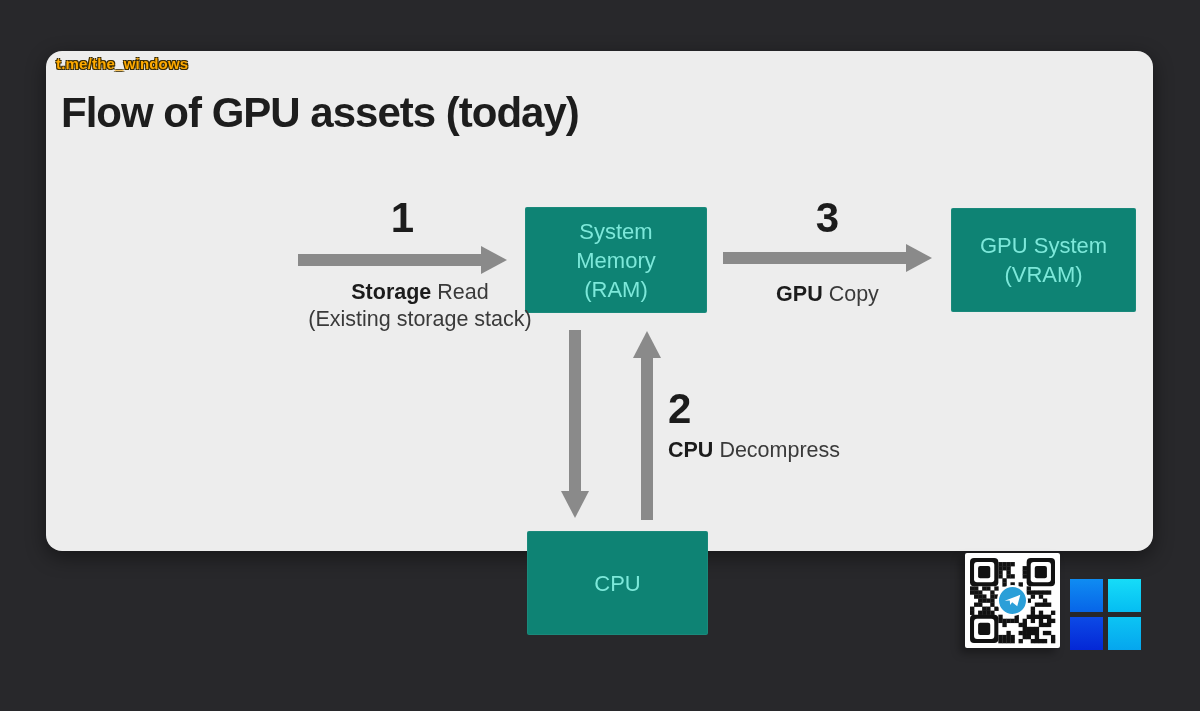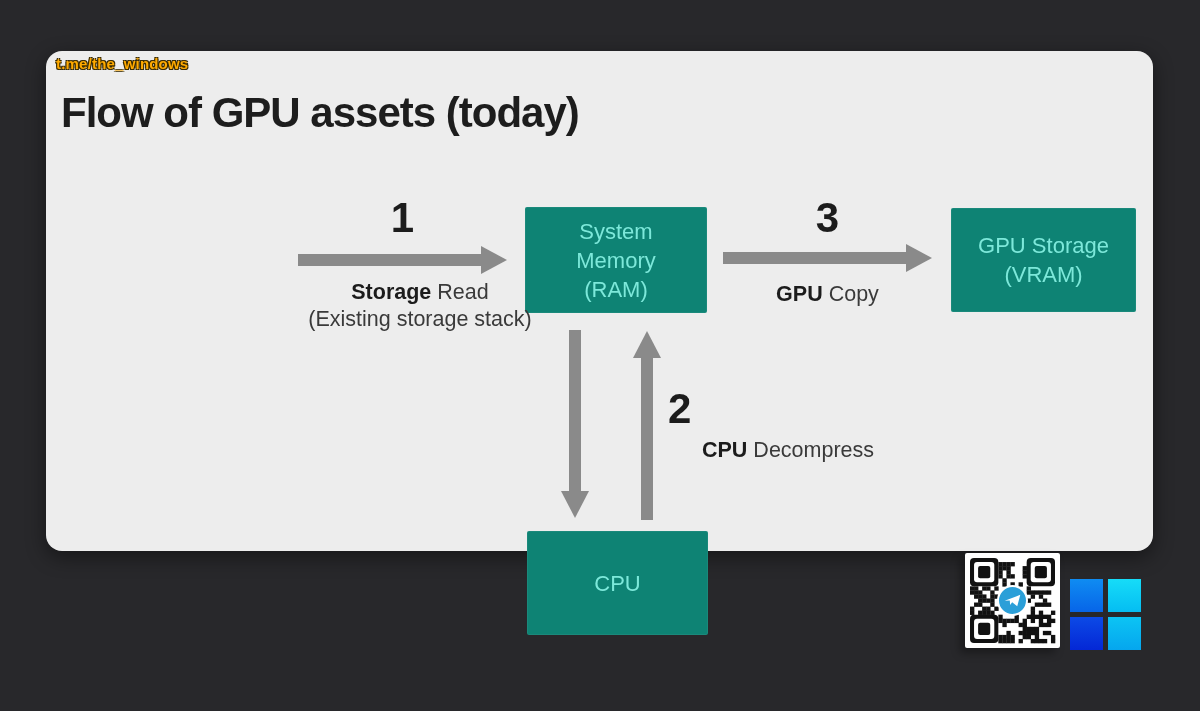--- a/index.html
+++ b/index.html
@@ -80,21 +80,21 @@
     color: #3a3a3a;
     white-space: nowrap;
   }
   .step-text b { color: #1c1c1c; font-weight: 700; }
 
   .lbl-1-num  { left: 252px; top: 146px; width: 209px; }
   .lbl-1-text { left: 256px; top: 228px; width: 236px; }
   .lbl-3-num  { left: 677px; top: 146px; width: 209px; }
   .lbl-3-text { left: 677px; top: 230px; width: 209px; }
   .lbl-2-num  { left: 622px; top: 337px; width: 60px; text-align: left; }
-  .lbl-2-text { left: 622px; top: 386px; width: 240px; text-align: center; }
+  .lbl-2-text { left: 622px; top: 386px; width: 240px; text-align: left; }
 
   .qr-block {
     position: absolute;
     left: 919px; top: 502px;
     width: 95px; height: 95px;
     background: #ffffff;
     border-radius: 2px;
     box-shadow: -5px 5px 8px rgba(0,0,0,.35);
   }
   .qr-block svg { display: block; }
@@ -134,21 +134,21 @@
     <h1 class="slide-title">Flow of GPU assets (today)</h1>
 
 
     <div class="node node-sysmem">
       <span>System</span>
       <span>Memory</span>
       <span>(RAM)</span>
     </div>
 
     <div class="node node-gpumem">
-      <span>GPU Storage</span>
+      <span>GPU System</span>
       <span>(VRAM)</span>
     </div>
 
     <div class="node node-cpu">
       <span>CPU</span>
     </div>
 
     <div class="arrow" style="left:252px; top:195px;">
       <svg width="209" height="28" viewBox="0 0 209 28">
         <rect x="0" y="8" width="186" height="12" fill="#8a8a8a"></rect>

